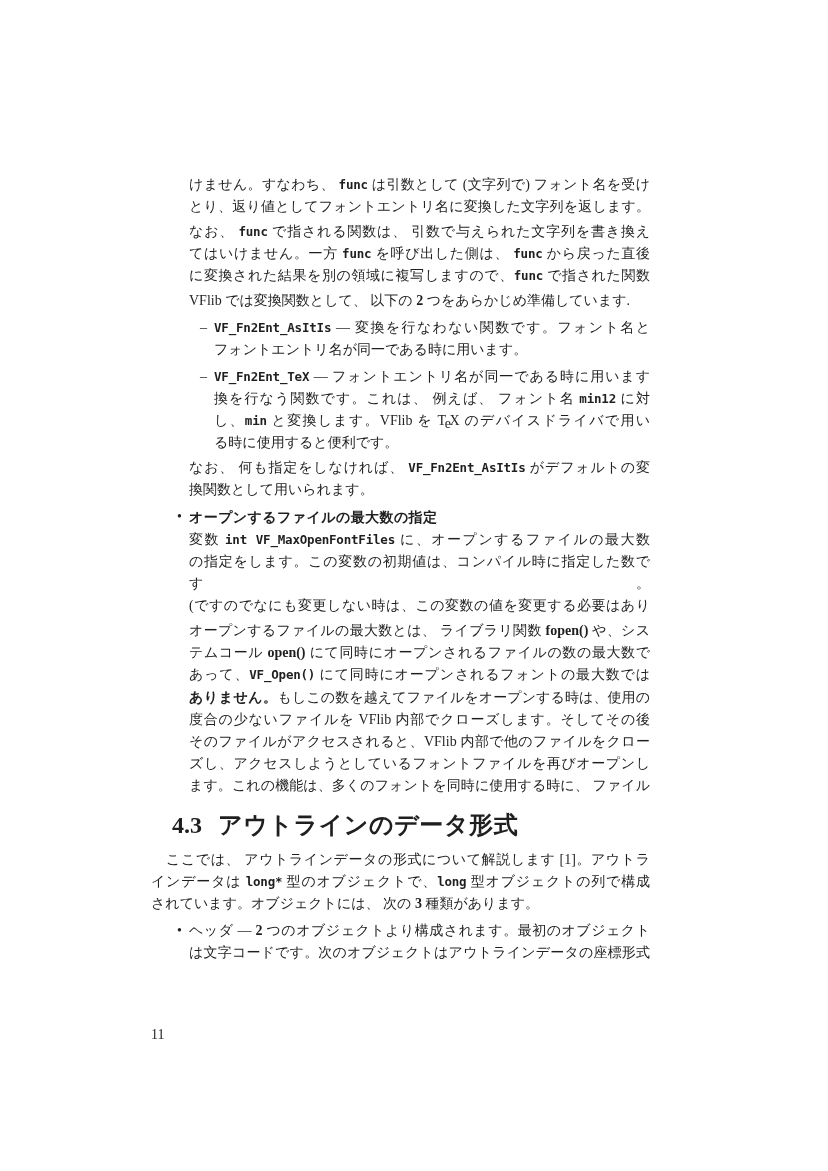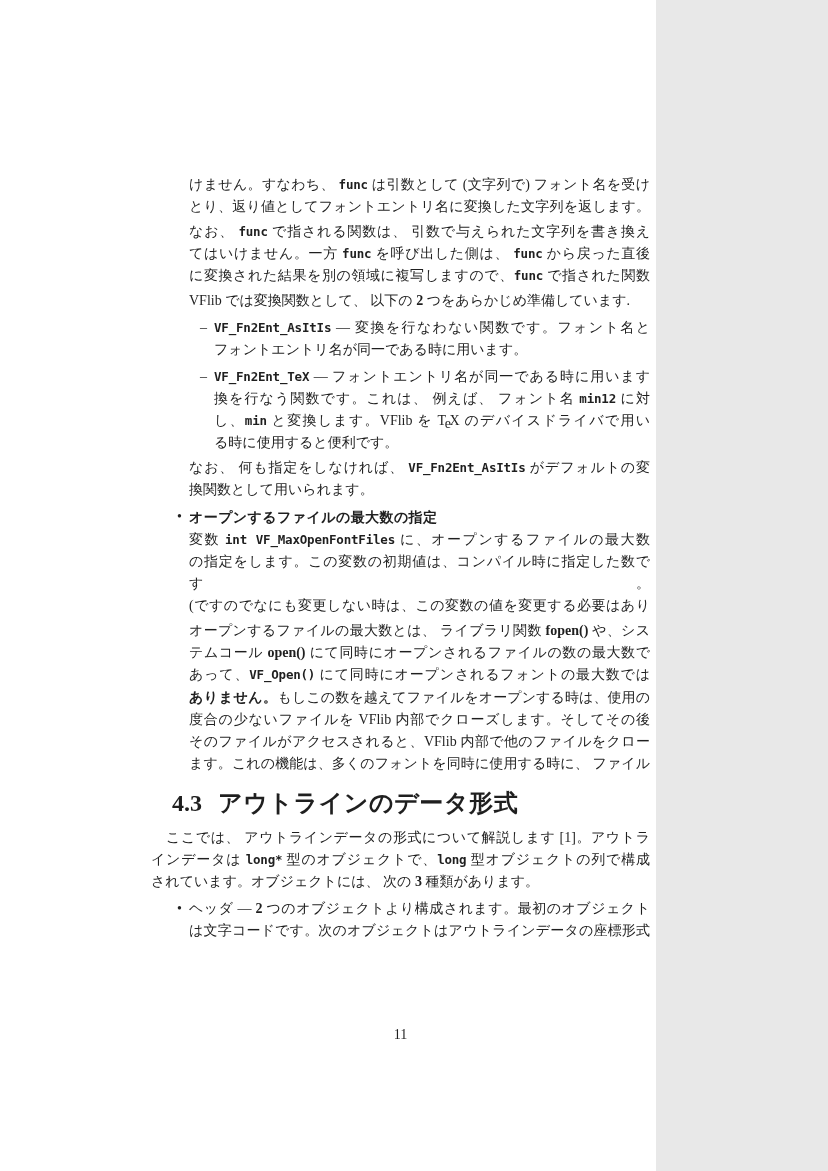--- a/index.html
+++ b/index.html
@@ -1,18 +1,18 @@
 <!DOCTYPE html>
 <html lang="ja"><head>
 <meta charset="utf-8">
 <style>
   html,body{margin:0;padding:0;background:#e8e8e8;}
   .page{
     position:relative;
-    width:656px;height:1171px;
+    width:828px;height:1171px;
     background:#ffffff;
     overflow:hidden;
     color:#1f1f1f;
     font-family:"Liberation Serif","DejaVu Serif",serif;
   }
   .doc{
     position:absolute;
     left:151px;top:174px;width:499px;
     font-size:14px;line-height:22px;
   }
@@ -32,21 +32,21 @@
   .s-bf{font-weight:700;}
   .s-gt{font-weight:700;font-family:"Liberation Sans","DejaVu Sans",sans-serif;letter-spacing:0.4px;}
   .texlogo{font-family:"Liberation Serif",serif;}
   .tex-e{display:inline-block;transform:translateY(0.215em);margin:0 -0.1em;}
   .b-heading{margin:16px 0 12px 21px;font-size:24px;line-height:24px;}
   .b-heading .sec-num{font-weight:700;font-family:"Liberation Serif",serif;}
   .b-heading .sec-title{font-weight:700;font-family:"Liberation Sans","DejaVu Sans",sans-serif;margin-left:16px;letter-spacing:0.6px;}
   .pagenum{
     position:absolute;
     left:151px;top:1024px;width:499px;
-    text-align:center;font-size:14px;line-height:22px;
+    text-align:left;font-size:14px;line-height:22px;
   }
 </style>
 </head>
 <body>
 
 <div class="page">
   <main class="doc" id="doc">
       <div class="blk lv1">
         <div class="line j"><span class="s-rm">けません。すなわち、 </span><span class="s-tt">func</span><span class="s-rm"> は引数として (文字列で) フォント名を受け</span></div>
         <div class="line j"><span class="s-rm">とり、返り値としてフォントエントリ名に変換した文字列を返します。</span></div>
@@ -79,20 +79,21 @@
         <div class="line j"><span class="s-rm">の指定をします。この変数の初期値は、コンパイル時に指定した数です。</span></div>
         <div class="line j"><span class="s-rm">(ですのでなにも変更しない時は、この変数の値を変更する必要はあり</span></div>
       </div>
       <div class="blk lv1">
         <div class="line j"><span class="s-rm">オープンするファイルの最大数とは、 ライブラリ関数 </span><span class="s-bf">fopen()</span><span class="s-rm"> や、シス</span></div>
         <div class="line j"><span class="s-rm">テムコール </span><span class="s-bf">open()</span><span class="s-rm"> にて同時にオープンされるファイルの数の最大数で</span></div>
         <div class="line j"><span class="s-rm">あって、</span><span class="s-tt">VF_Open()</span><span class="s-rm"> にて同時にオープンされるフォントの最大数では</span></div>
         <div class="line j"><span class="s-gt">ありません。</span><span class="s-rm">もしこの数を越えてファイルをオープンする時は、使用の</span></div>
         <div class="line j"><span class="s-rm">度合の少ないファイルを VFlib 内部でクローズします。そしてその後</span></div>
         <div class="line j"><span class="s-rm">そのファイルがアクセスされると、VFlib 内部で他のファイルをクロー</span></div>
+        <div class="line j"><span class="s-rm">ズし、アクセスしようとしているフォントファイルを再びオープンし</span></div>
         <div class="line j"><span class="s-rm">ます。これの機能は、多くのフォントを同時に使用する時に、 ファイル</span></div>
       </div>
       <h2 class="blk b-heading"><span class="sec-num">4.3</span><span class="sec-title">アウトラインのデータ形式</span></h2>
       <div class="blk lv0">
         <div class="line j ind"><span class="s-rm">ここでは、 アウトラインデータの形式について解説します [1]。アウトラ</span></div>
         <div class="line j"><span class="s-rm">インデータは </span><span class="s-tt">long*</span><span class="s-rm"> 型のオブジェクトで、</span><span class="s-tt">long</span><span class="s-rm"> 型オブジェクトの列で構成</span></div>
         <div class="line"><span class="s-rm">されています。オブジェクトには、 次の </span><span class="s-bf">3</span><span class="s-rm"> 種類があります。</span></div>
       </div>
       <div class="blk item lv1">
         <div class="line j"><span class="mk mk-b">•</span><span class="s-rm">ヘッダ — </span><span class="s-bf">2</span><span class="s-rm"> つのオブジェクトより構成されます。最初のオブジェクト</span></div>

